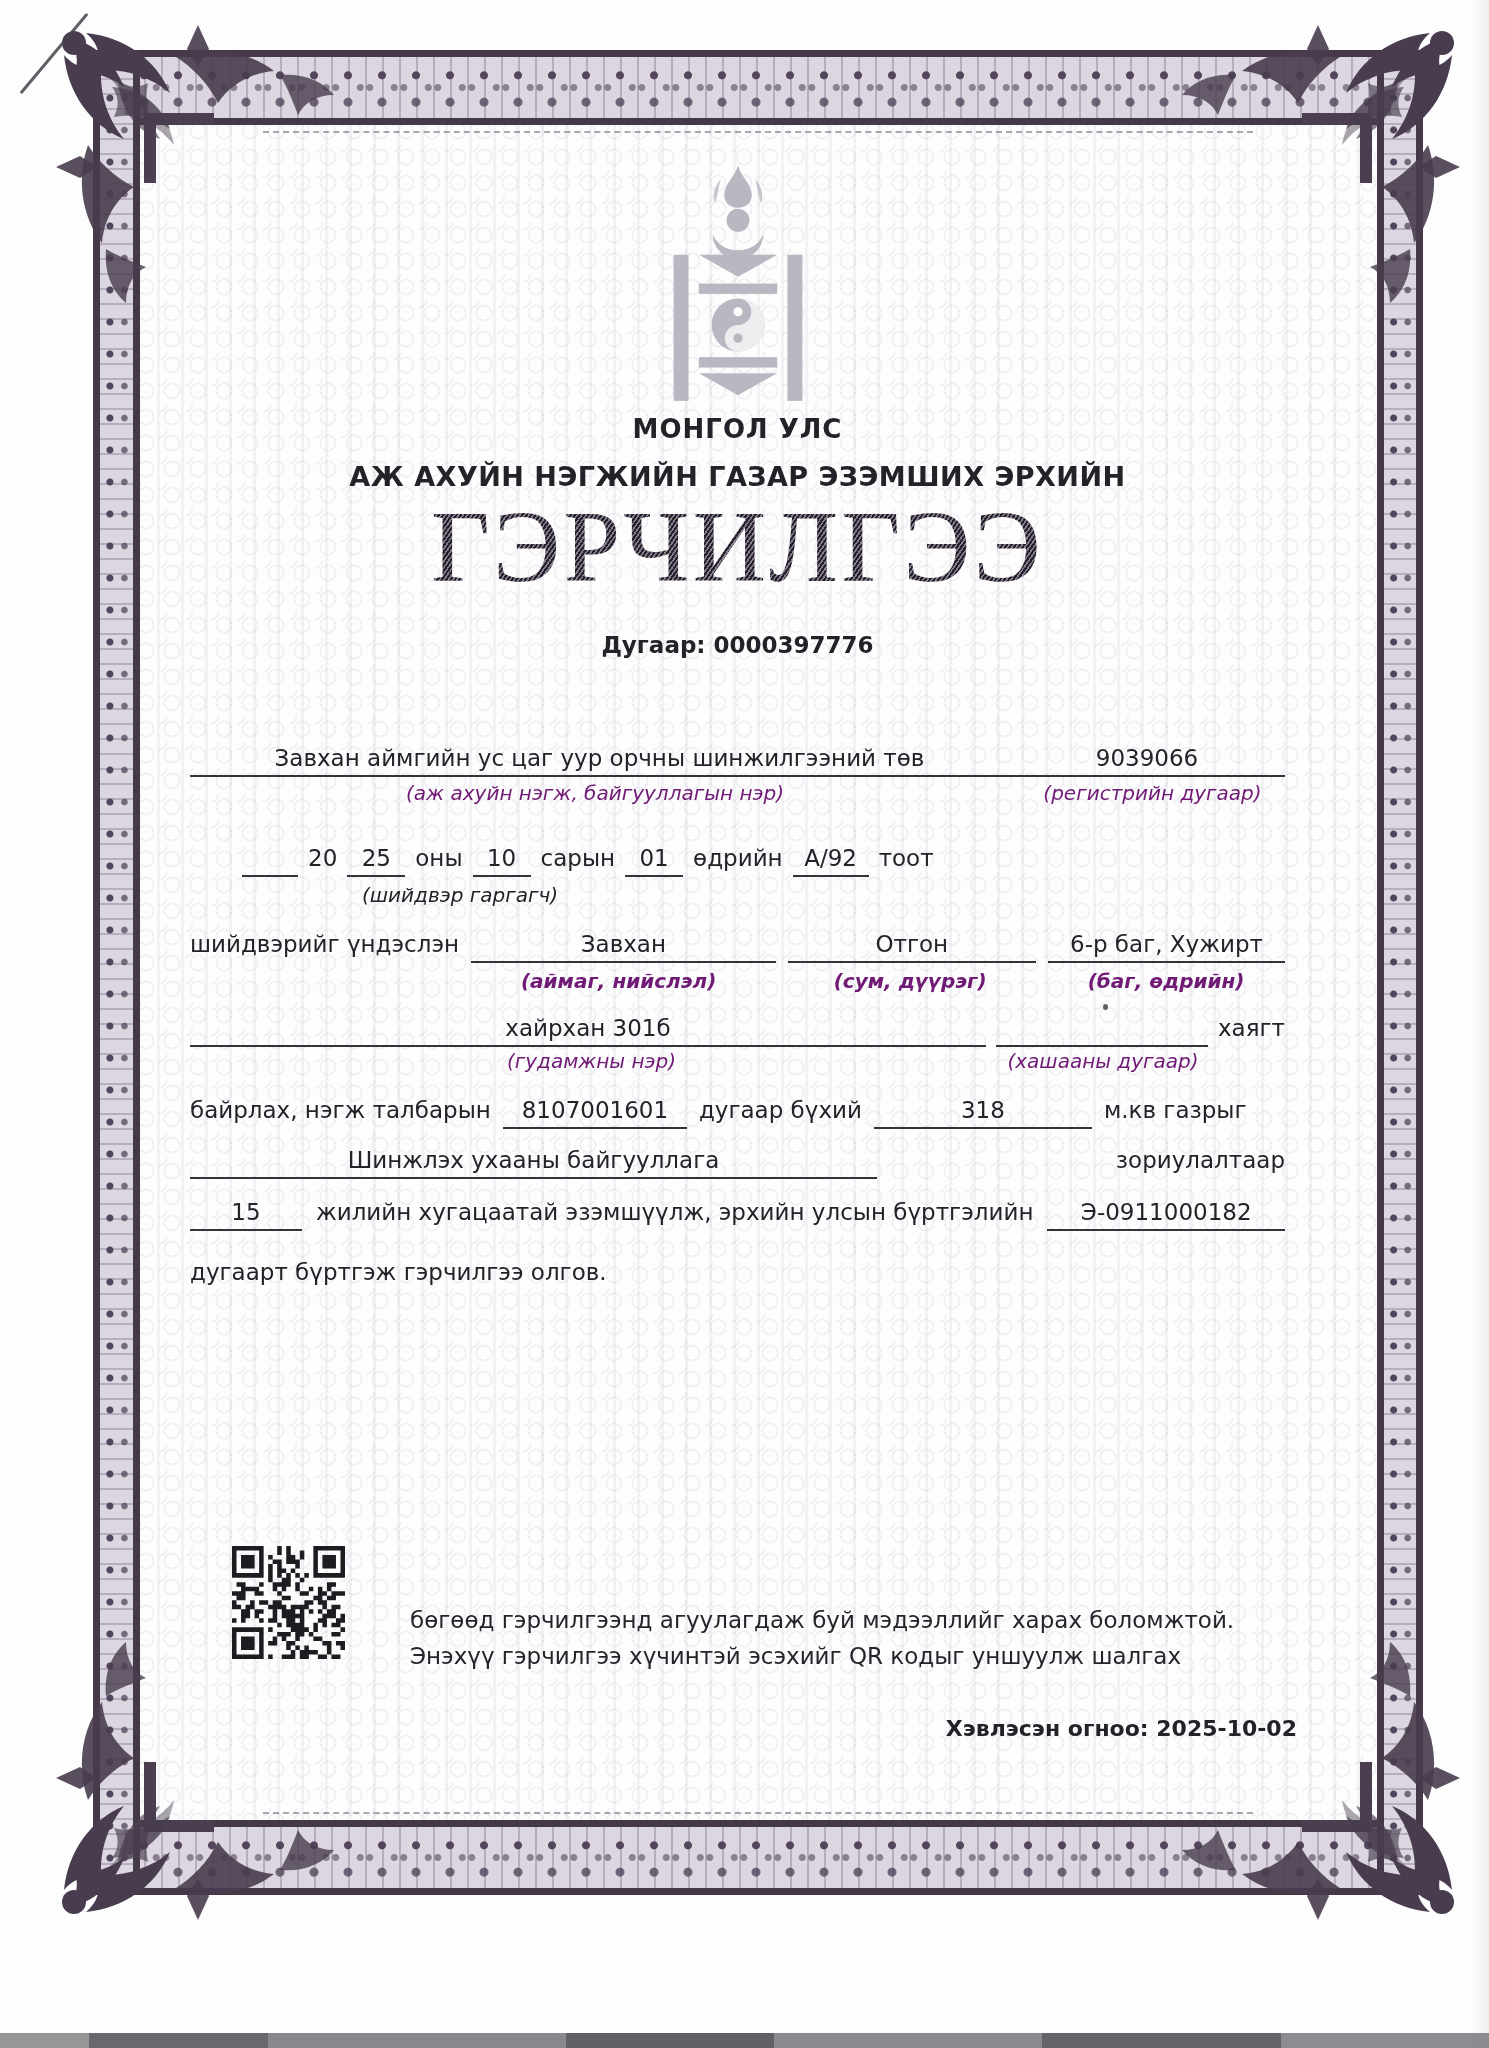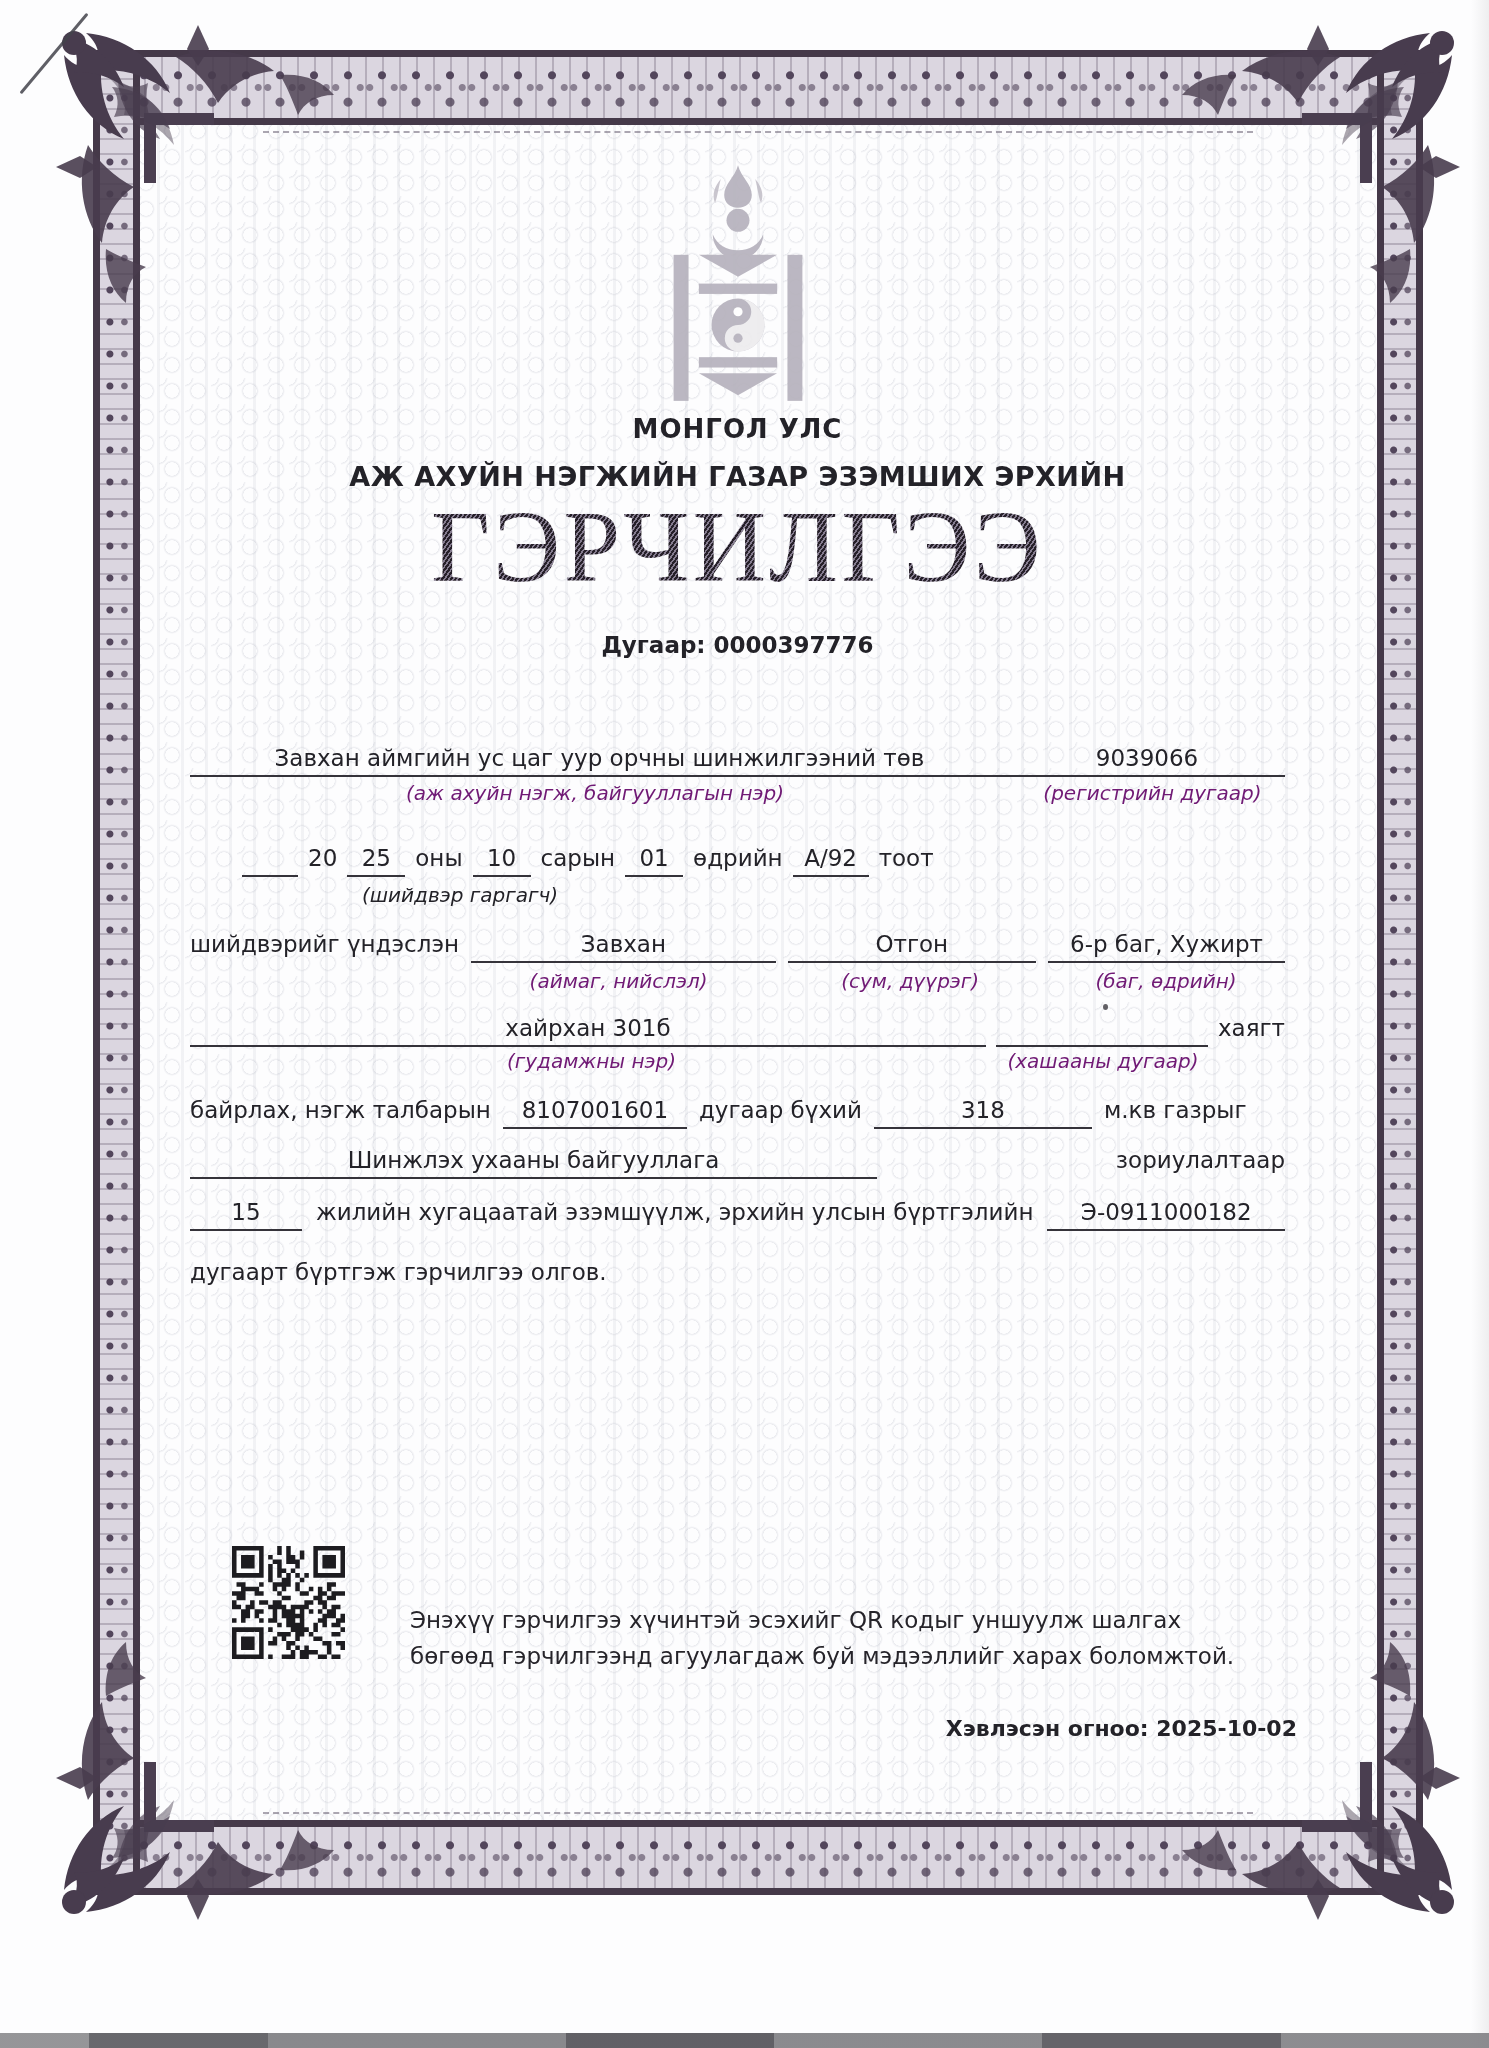--- a/index.html
+++ b/index.html
@@ -79,21 +79,21 @@
   .r1-right{margin-left:auto;width:265px;}
   .row-2{margin-top:40px;padding-left:52px;gap:10px;}
   .w-sm{width:46px;}
   .w-md{width:64px;}
   .w-gap{width:44px;}
   .lab-decision{margin-top:6px;margin-left:120px;width:300px;text-align:center;display:block;}
   .row-3{margin-top:24px;gap:12px;}
   .f-aimag{flex:1.3;}
   .f-soum{flex:1.05;}
   .f-bag{flex:1;}
-  .lab-row-3{margin-top:6px;gap:12px;}
+  .lab-row-3{margin-top:6px;gap:12px;font-weight:bold;}
   .sp-basedon{width:262px;}
   .row-4{margin-top:22px;gap:10px;}
   .f-street{flex:1;}
   .f-fence{width:200px;}
   .lab-row-4{margin-top:2px;gap:10px;}
   .row-5{margin-top:24px;gap:12px;}
   .f-parcel{width:172px;}
   .f-area{width:206px;}
   .row-6{margin-top:18px;}
   .f-purpose{width:675px;}
@@ -254,22 +254,22 @@
 
       <div class="row-8">дугаарт бүртгэж гэрчилгээ олгов.</div>
     </div>
 
     <div class="qr-box">
       <svg id="qr-svg" width="113" height="113" viewBox="0 0 113 113">
           <path d="M0.00,0.00h4.52v4.52h-4.52zM4.52,0.00h4.52v4.52h-4.52zM9.04,0.00h4.52v4.52h-4.52zM13.56,0.00h4.52v4.52h-4.52zM18.08,0.00h4.52v4.52h-4.52zM22.60,0.00h4.52v4.52h-4.52zM27.12,0.00h4.52v4.52h-4.52zM45.20,0.00h4.52v4.52h-4.52zM54.24,0.00h4.52v4.52h-4.52zM81.36,0.00h4.52v4.52h-4.52zM85.88,0.00h4.52v4.52h-4.52zM90.40,0.00h4.52v4.52h-4.52zM94.92,0.00h4.52v4.52h-4.52zM99.44,0.00h4.52v4.52h-4.52zM103.96,0.00h4.52v4.52h-4.52zM108.48,0.00h4.52v4.52h-4.52zM0.00,4.52h4.52v4.52h-4.52zM27.12,4.52h4.52v4.52h-4.52zM45.20,4.52h4.52v4.52h-4.52zM54.24,4.52h4.52v4.52h-4.52zM67.80,4.52h4.52v4.52h-4.52zM81.36,4.52h4.52v4.52h-4.52zM108.48,4.52h4.52v4.52h-4.52zM0.00,9.04h4.52v4.52h-4.52zM9.04,9.04h4.52v4.52h-4.52zM13.56,9.04h4.52v4.52h-4.52zM18.08,9.04h4.52v4.52h-4.52zM27.12,9.04h4.52v4.52h-4.52zM36.16,9.04h4.52v4.52h-4.52zM54.24,9.04h4.52v4.52h-4.52zM58.76,9.04h4.52v4.52h-4.52zM67.80,9.04h4.52v4.52h-4.52zM81.36,9.04h4.52v4.52h-4.52zM90.40,9.04h4.52v4.52h-4.52zM94.92,9.04h4.52v4.52h-4.52zM99.44,9.04h4.52v4.52h-4.52zM108.48,9.04h4.52v4.52h-4.52zM0.00,13.56h4.52v4.52h-4.52zM9.04,13.56h4.52v4.52h-4.52zM13.56,13.56h4.52v4.52h-4.52zM18.08,13.56h4.52v4.52h-4.52zM27.12,13.56h4.52v4.52h-4.52zM40.68,13.56h4.52v4.52h-4.52zM45.20,13.56h4.52v4.52h-4.52zM54.24,13.56h4.52v4.52h-4.52zM58.76,13.56h4.52v4.52h-4.52zM63.28,13.56h4.52v4.52h-4.52zM81.36,13.56h4.52v4.52h-4.52zM90.40,13.56h4.52v4.52h-4.52zM94.92,13.56h4.52v4.52h-4.52zM99.44,13.56h4.52v4.52h-4.52zM108.48,13.56h4.52v4.52h-4.52zM0.00,18.08h4.52v4.52h-4.52zM9.04,18.08h4.52v4.52h-4.52zM13.56,18.08h4.52v4.52h-4.52zM18.08,18.08h4.52v4.52h-4.52zM27.12,18.08h4.52v4.52h-4.52zM36.16,18.08h4.52v4.52h-4.52zM45.20,18.08h4.52v4.52h-4.52zM63.28,18.08h4.52v4.52h-4.52zM81.36,18.08h4.52v4.52h-4.52zM90.40,18.08h4.52v4.52h-4.52zM94.92,18.08h4.52v4.52h-4.52zM99.44,18.08h4.52v4.52h-4.52zM108.48,18.08h4.52v4.52h-4.52zM0.00,22.60h4.52v4.52h-4.52zM27.12,22.60h4.52v4.52h-4.52zM36.16,22.60h4.52v4.52h-4.52zM45.20,22.60h4.52v4.52h-4.52zM49.72,22.60h4.52v4.52h-4.52zM58.76,22.60h4.52v4.52h-4.52zM81.36,22.60h4.52v4.52h-4.52zM108.48,22.60h4.52v4.52h-4.52zM0.00,27.12h4.52v4.52h-4.52zM4.52,27.12h4.52v4.52h-4.52zM9.04,27.12h4.52v4.52h-4.52zM13.56,27.12h4.52v4.52h-4.52zM18.08,27.12h4.52v4.52h-4.52zM22.60,27.12h4.52v4.52h-4.52zM27.12,27.12h4.52v4.52h-4.52zM36.16,27.12h4.52v4.52h-4.52zM45.20,27.12h4.52v4.52h-4.52zM54.24,27.12h4.52v4.52h-4.52zM63.28,27.12h4.52v4.52h-4.52zM72.32,27.12h4.52v4.52h-4.52zM81.36,27.12h4.52v4.52h-4.52zM85.88,27.12h4.52v4.52h-4.52zM90.40,27.12h4.52v4.52h-4.52zM94.92,27.12h4.52v4.52h-4.52zM99.44,27.12h4.52v4.52h-4.52zM103.96,27.12h4.52v4.52h-4.52zM108.48,27.12h4.52v4.52h-4.52zM36.16,31.64h4.52v4.52h-4.52zM49.72,31.64h4.52v4.52h-4.52zM54.24,31.64h4.52v4.52h-4.52zM67.80,31.64h4.52v4.52h-4.52zM4.52,36.16h4.52v4.52h-4.52zM9.04,36.16h4.52v4.52h-4.52zM27.12,36.16h4.52v4.52h-4.52zM40.68,36.16h4.52v4.52h-4.52zM45.20,36.16h4.52v4.52h-4.52zM49.72,36.16h4.52v4.52h-4.52zM54.24,36.16h4.52v4.52h-4.52zM63.28,36.16h4.52v4.52h-4.52zM94.92,36.16h4.52v4.52h-4.52zM99.44,36.16h4.52v4.52h-4.52zM9.04,40.68h4.52v4.52h-4.52zM13.56,40.68h4.52v4.52h-4.52zM18.08,40.68h4.52v4.52h-4.52zM22.60,40.68h4.52v4.52h-4.52zM40.68,40.68h4.52v4.52h-4.52zM49.72,40.68h4.52v4.52h-4.52zM63.28,40.68h4.52v4.52h-4.52zM76.84,40.68h4.52v4.52h-4.52zM85.88,40.68h4.52v4.52h-4.52zM94.92,40.68h4.52v4.52h-4.52zM0.00,45.20h4.52v4.52h-4.52zM4.52,45.20h4.52v4.52h-4.52zM9.04,45.20h4.52v4.52h-4.52zM22.60,45.20h4.52v4.52h-4.52zM27.12,45.20h4.52v4.52h-4.52zM45.20,45.20h4.52v4.52h-4.52zM67.80,45.20h4.52v4.52h-4.52zM72.32,45.20h4.52v4.52h-4.52zM85.88,45.20h4.52v4.52h-4.52zM90.40,45.20h4.52v4.52h-4.52zM99.44,45.20h4.52v4.52h-4.52zM103.96,45.20h4.52v4.52h-4.52zM108.48,45.20h4.52v4.52h-4.52zM4.52,49.72h4.52v4.52h-4.52zM9.04,49.72h4.52v4.52h-4.52zM49.72,49.72h4.52v4.52h-4.52zM54.24,49.72h4.52v4.52h-4.52zM81.36,49.72h4.52v4.52h-4.52zM85.88,49.72h4.52v4.52h-4.52zM94.92,49.72h4.52v4.52h-4.52zM99.44,49.72h4.52v4.52h-4.52zM0.00,54.24h4.52v4.52h-4.52zM18.08,54.24h4.52v4.52h-4.52zM27.12,54.24h4.52v4.52h-4.52zM31.64,54.24h4.52v4.52h-4.52zM40.68,54.24h4.52v4.52h-4.52zM45.20,54.24h4.52v4.52h-4.52zM72.32,54.24h4.52v4.52h-4.52zM76.84,54.24h4.52v4.52h-4.52zM85.88,54.24h4.52v4.52h-4.52zM90.40,54.24h4.52v4.52h-4.52zM0.00,58.76h4.52v4.52h-4.52zM4.52,58.76h4.52v4.52h-4.52zM13.56,58.76h4.52v4.52h-4.52zM18.08,58.76h4.52v4.52h-4.52zM36.16,58.76h4.52v4.52h-4.52zM40.68,58.76h4.52v4.52h-4.52zM45.20,58.76h4.52v4.52h-4.52zM49.72,58.76h4.52v4.52h-4.52zM58.76,58.76h4.52v4.52h-4.52zM63.28,58.76h4.52v4.52h-4.52zM67.80,58.76h4.52v4.52h-4.52zM72.32,58.76h4.52v4.52h-4.52zM90.40,58.76h4.52v4.52h-4.52zM99.44,58.76h4.52v4.52h-4.52zM103.96,58.76h4.52v4.52h-4.52zM9.04,63.28h4.52v4.52h-4.52zM13.56,63.28h4.52v4.52h-4.52zM22.60,63.28h4.52v4.52h-4.52zM27.12,63.28h4.52v4.52h-4.52zM40.68,63.28h4.52v4.52h-4.52zM49.72,63.28h4.52v4.52h-4.52zM54.24,63.28h4.52v4.52h-4.52zM58.76,63.28h4.52v4.52h-4.52zM67.80,63.28h4.52v4.52h-4.52zM76.84,63.28h4.52v4.52h-4.52zM85.88,63.28h4.52v4.52h-4.52zM94.92,63.28h4.52v4.52h-4.52zM99.44,63.28h4.52v4.52h-4.52zM9.04,67.80h4.52v4.52h-4.52zM13.56,67.80h4.52v4.52h-4.52zM22.60,67.80h4.52v4.52h-4.52zM40.68,67.80h4.52v4.52h-4.52zM49.72,67.80h4.52v4.52h-4.52zM54.24,67.80h4.52v4.52h-4.52zM58.76,67.80h4.52v4.52h-4.52zM63.28,67.80h4.52v4.52h-4.52zM67.80,67.80h4.52v4.52h-4.52zM90.40,67.80h4.52v4.52h-4.52zM94.92,67.80h4.52v4.52h-4.52zM99.44,67.80h4.52v4.52h-4.52zM108.48,67.80h4.52v4.52h-4.52zM0.00,72.32h4.52v4.52h-4.52zM9.04,72.32h4.52v4.52h-4.52zM27.12,72.32h4.52v4.52h-4.52zM36.16,72.32h4.52v4.52h-4.52zM40.68,72.32h4.52v4.52h-4.52zM54.24,72.32h4.52v4.52h-4.52zM58.76,72.32h4.52v4.52h-4.52zM67.80,72.32h4.52v4.52h-4.52zM85.88,72.32h4.52v4.52h-4.52zM90.40,72.32h4.52v4.52h-4.52zM103.96,72.32h4.52v4.52h-4.52zM108.48,72.32h4.52v4.52h-4.52zM45.20,76.84h4.52v4.52h-4.52zM54.24,76.84h4.52v4.52h-4.52zM58.76,76.84h4.52v4.52h-4.52zM63.28,76.84h4.52v4.52h-4.52zM67.80,76.84h4.52v4.52h-4.52zM81.36,76.84h4.52v4.52h-4.52zM90.40,76.84h4.52v4.52h-4.52zM99.44,76.84h4.52v4.52h-4.52zM103.96,76.84h4.52v4.52h-4.52zM0.00,81.36h4.52v4.52h-4.52zM4.52,81.36h4.52v4.52h-4.52zM9.04,81.36h4.52v4.52h-4.52zM13.56,81.36h4.52v4.52h-4.52zM18.08,81.36h4.52v4.52h-4.52zM22.60,81.36h4.52v4.52h-4.52zM27.12,81.36h4.52v4.52h-4.52zM36.16,81.36h4.52v4.52h-4.52zM58.76,81.36h4.52v4.52h-4.52zM63.28,81.36h4.52v4.52h-4.52zM67.80,81.36h4.52v4.52h-4.52zM72.32,81.36h4.52v4.52h-4.52zM81.36,81.36h4.52v4.52h-4.52zM108.48,81.36h4.52v4.52h-4.52zM0.00,85.88h4.52v4.52h-4.52zM27.12,85.88h4.52v4.52h-4.52zM45.20,85.88h4.52v4.52h-4.52zM49.72,85.88h4.52v4.52h-4.52zM54.24,85.88h4.52v4.52h-4.52zM63.28,85.88h4.52v4.52h-4.52zM67.80,85.88h4.52v4.52h-4.52zM76.84,85.88h4.52v4.52h-4.52zM99.44,85.88h4.52v4.52h-4.52zM103.96,85.88h4.52v4.52h-4.52zM0.00,90.40h4.52v4.52h-4.52zM9.04,90.40h4.52v4.52h-4.52zM13.56,90.40h4.52v4.52h-4.52zM18.08,90.40h4.52v4.52h-4.52zM27.12,90.40h4.52v4.52h-4.52zM40.68,90.40h4.52v4.52h-4.52zM49.72,90.40h4.52v4.52h-4.52zM63.28,90.40h4.52v4.52h-4.52zM81.36,90.40h4.52v4.52h-4.52zM85.88,90.40h4.52v4.52h-4.52zM0.00,94.92h4.52v4.52h-4.52zM9.04,94.92h4.52v4.52h-4.52zM13.56,94.92h4.52v4.52h-4.52zM18.08,94.92h4.52v4.52h-4.52zM27.12,94.92h4.52v4.52h-4.52zM36.16,94.92h4.52v4.52h-4.52zM40.68,94.92h4.52v4.52h-4.52zM54.24,94.92h4.52v4.52h-4.52zM58.76,94.92h4.52v4.52h-4.52zM90.40,94.92h4.52v4.52h-4.52zM94.92,94.92h4.52v4.52h-4.52zM103.96,94.92h4.52v4.52h-4.52zM108.48,94.92h4.52v4.52h-4.52zM0.00,99.44h4.52v4.52h-4.52zM9.04,99.44h4.52v4.52h-4.52zM13.56,99.44h4.52v4.52h-4.52zM18.08,99.44h4.52v4.52h-4.52zM27.12,99.44h4.52v4.52h-4.52zM54.24,99.44h4.52v4.52h-4.52zM63.28,99.44h4.52v4.52h-4.52zM72.32,99.44h4.52v4.52h-4.52zM94.92,99.44h4.52v4.52h-4.52zM108.48,99.44h4.52v4.52h-4.52zM0.00,103.96h4.52v4.52h-4.52zM27.12,103.96h4.52v4.52h-4.52zM58.76,103.96h4.52v4.52h-4.52zM67.80,103.96h4.52v4.52h-4.52zM72.32,103.96h4.52v4.52h-4.52zM76.84,103.96h4.52v4.52h-4.52zM81.36,103.96h4.52v4.52h-4.52zM94.92,103.96h4.52v4.52h-4.52zM0.00,108.48h4.52v4.52h-4.52zM4.52,108.48h4.52v4.52h-4.52zM9.04,108.48h4.52v4.52h-4.52zM13.56,108.48h4.52v4.52h-4.52zM18.08,108.48h4.52v4.52h-4.52zM22.60,108.48h4.52v4.52h-4.52zM27.12,108.48h4.52v4.52h-4.52zM36.16,108.48h4.52v4.52h-4.52zM49.72,108.48h4.52v4.52h-4.52zM54.24,108.48h4.52v4.52h-4.52zM58.76,108.48h4.52v4.52h-4.52zM67.80,108.48h4.52v4.52h-4.52zM72.32,108.48h4.52v4.52h-4.52zM85.88,108.48h4.52v4.52h-4.52zM90.40,108.48h4.52v4.52h-4.52zM99.44,108.48h4.52v4.52h-4.52zM103.96,108.48h4.52v4.52h-4.52z" fill="#1d1c20"></path>
         </svg>
     </div>
     <div class="qr-text">
+      <div>бөгөөд гэрчилгээнд агуулагдаж буй мэдээллийг харах боломжтой.</div>
       <div>Энэхүү гэрчилгээ хүчинтэй эсэхийг QR кодыг уншуулж шалгах</div>
-      <div>бөгөөд гэрчилгээнд агуулагдаж буй мэдээллийг харах боломжтой.</div>
     </div>
 
     <div class="printed-date">Хэвлэсэн огноо: 2025-10-02</div>
   </div>
 
   <div class="pen-mark"></div>
   <div class="speck"></div>
   <div class="edge-shadow"></div>
   <div class="scan-edge"></div>
 </div>

